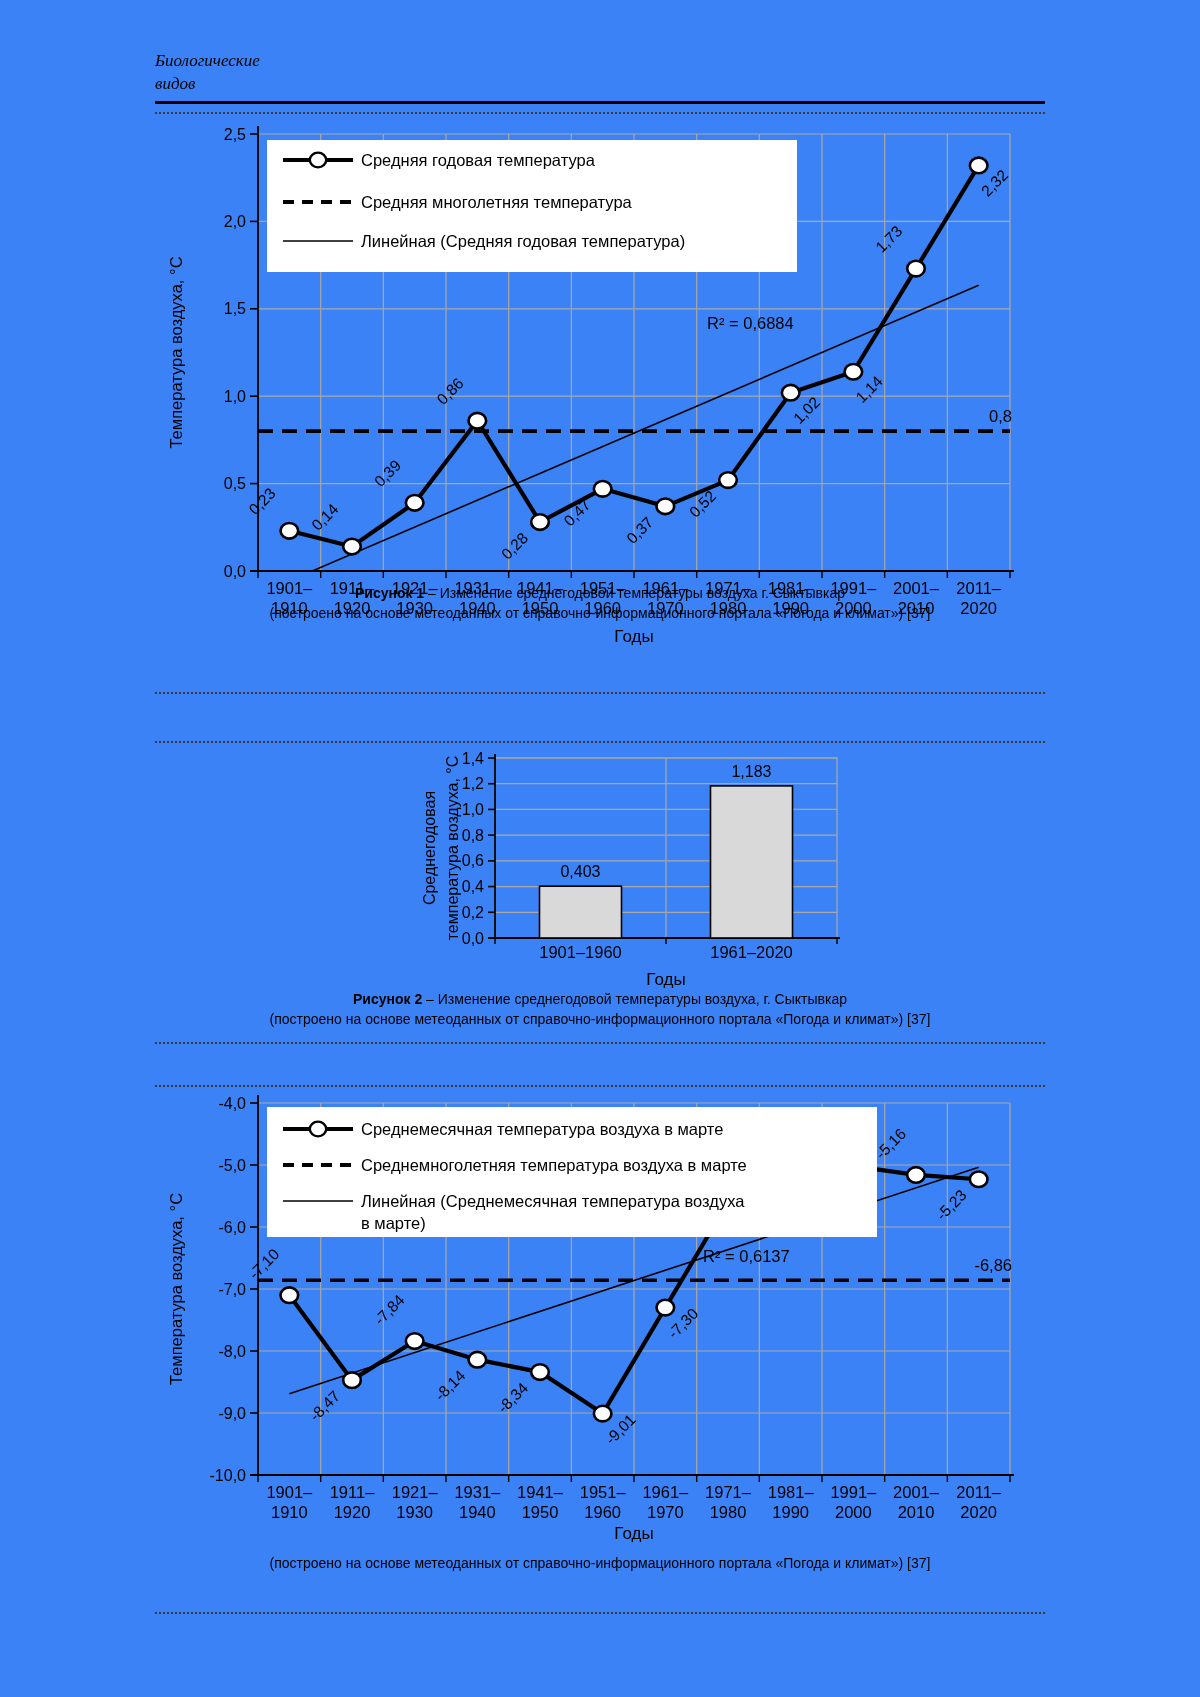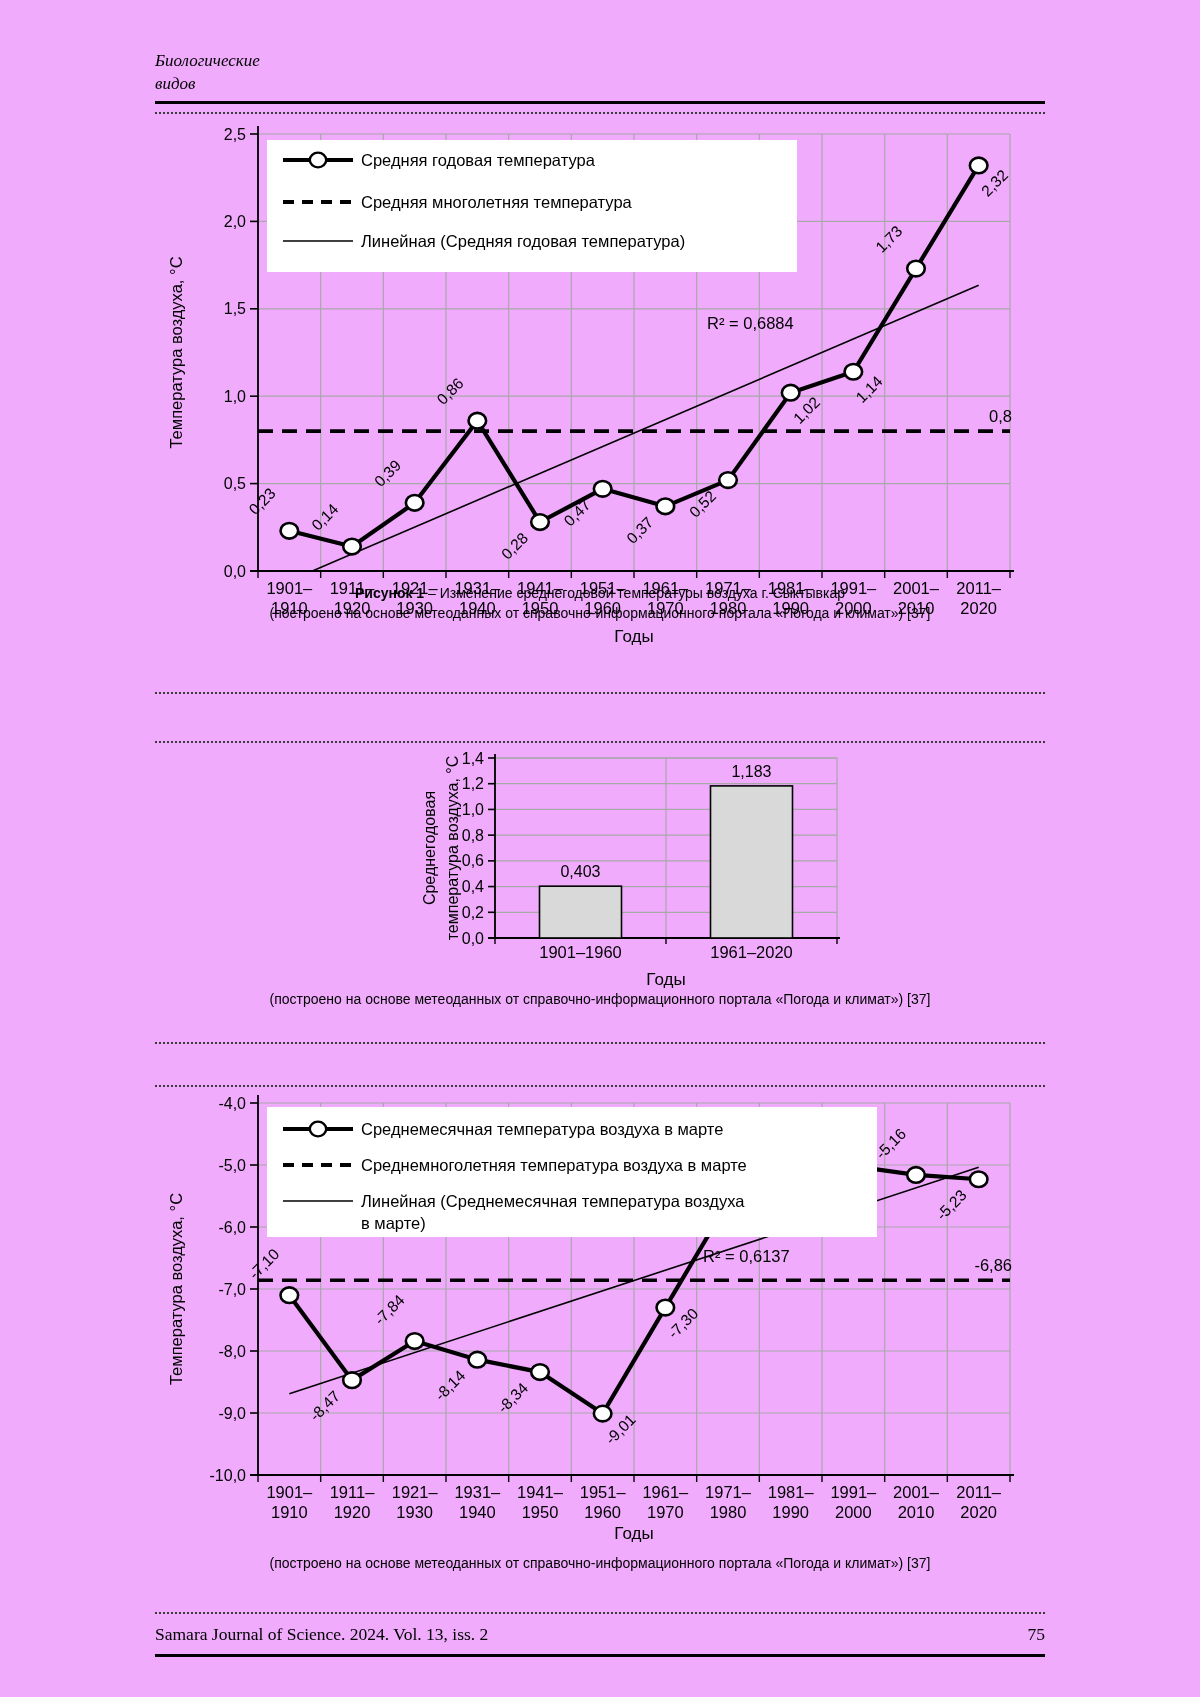--- a/index.html
+++ b/index.html
@@ -1,16 +1,16 @@
 <!DOCTYPE html>
 <html><head>
 <meta charset="utf-8">
 <style>
   html,body{margin:0;padding:0;background:#e8e8e8;}
-  .page{position:relative;width:1200px;height:1697px;background:#f0abfc;overflow:hidden;
+  .page{position:relative;width:1200px;height:1697px;background:#3b82f6;overflow:hidden;
         font-family:"Liberation Sans",sans-serif;color:#000;}
   .abs{position:absolute;}
   .page-header{left:155px;top:50px;width:890px;display:flex;justify-content:space-between;
         border-bottom:3px solid #000;padding-bottom:5px;}
   .hdr-left{font-family:"Liberation Serif",serif;font-style:italic;font-size:17px;line-height:1.35;}
   .hdr-right{font-family:"Liberation Serif",serif;font-size:17px;line-height:1.35;text-align:right;flex:1;}
   .dotted-rule{left:155px;width:890px;height:0;border-top:2px dotted #3a3a3a;}
   .caption{left:155px;width:890px;text-align:center;font-size:14px;line-height:1.42;}
   .caption .b{font-weight:bold;}
   .page-footer{left:155px;top:1624px;width:890px;display:flex;justify-content:space-between;
@@ -192,20 +192,21 @@
       <text x="240.5" y="208" text-anchor="middle" font-size="16.5">1901–1960</text>
       <rect x="370.5" y="35.89999999999998" width="82" height="152.10000000000002" fill="#d9d9d9" stroke="#000" stroke-width="1.6"></rect>
       <text x="411.5" y="26.899999999999977" text-anchor="middle" font-size="16">1,183</text>
       <text x="411.5" y="208" text-anchor="middle" font-size="16.5">1961–2020</text>
       <text x="326" y="235" text-anchor="middle" font-size="17">Годы</text>
       <text x="95" y="98" text-anchor="middle" font-size="16" transform="rotate(-90 95 98)">Среднегодовая</text>
       <text x="118" y="98" text-anchor="middle" font-size="16" transform="rotate(-90 118 98)">температура воздуха, °C</text>
     </svg>
 
   <div class="abs caption" style="top:990px">
+    <div><span class="b">Рисунок 2</span><span> – Изменение среднегодовой температуры воздуха, г. Сыктывкар</span></div>
     <div>(построено на основе метеоданных от справочно-информационного портала «Погода и климат») [37]</div>
   </div>
 
   <div class="abs dotted-rule" style="top:1042px"></div>
   <div class="abs dotted-rule" style="top:1085px"></div>
 
   <svg id="chart3" style="left:155px;top:1092px" width="890" height="458" viewBox="0 0 890 458">
       <line x1="103" y1="11" x2="103" y2="383" stroke="#a8a8a8" stroke-width="1.2"></line>
       <line x1="165.66666666666666" y1="11" x2="165.66666666666666" y2="383" stroke="#a8a8a8" stroke-width="1.2"></line>
       <line x1="228.33333333333331" y1="11" x2="228.33333333333331" y2="383" stroke="#a8a8a8" stroke-width="1.2"></line>
@@ -323,18 +324,14 @@
       <text x="479" y="447" text-anchor="middle" font-size="17">Годы</text>
       <text x="27" y="197" text-anchor="middle" font-size="16.5" transform="rotate(-90 27 197)">Температура  воздуха,  °C</text>
     </svg>
 
   <div class="abs caption" style="top:1554px">
     <div>(построено на основе метеоданных от справочно-информационного портала «Погода и климат») [37]</div>
   </div>
 
   <div class="abs dotted-rule" style="top:1612px"></div>
 
-  <footer class="abs page-footer">
-    <div>Samara Journal of Science. 2024. Vol. 13, iss. 2</div>
-    <div>75</div>
-  </footer>
 
 </div>
 
 </body></html>

